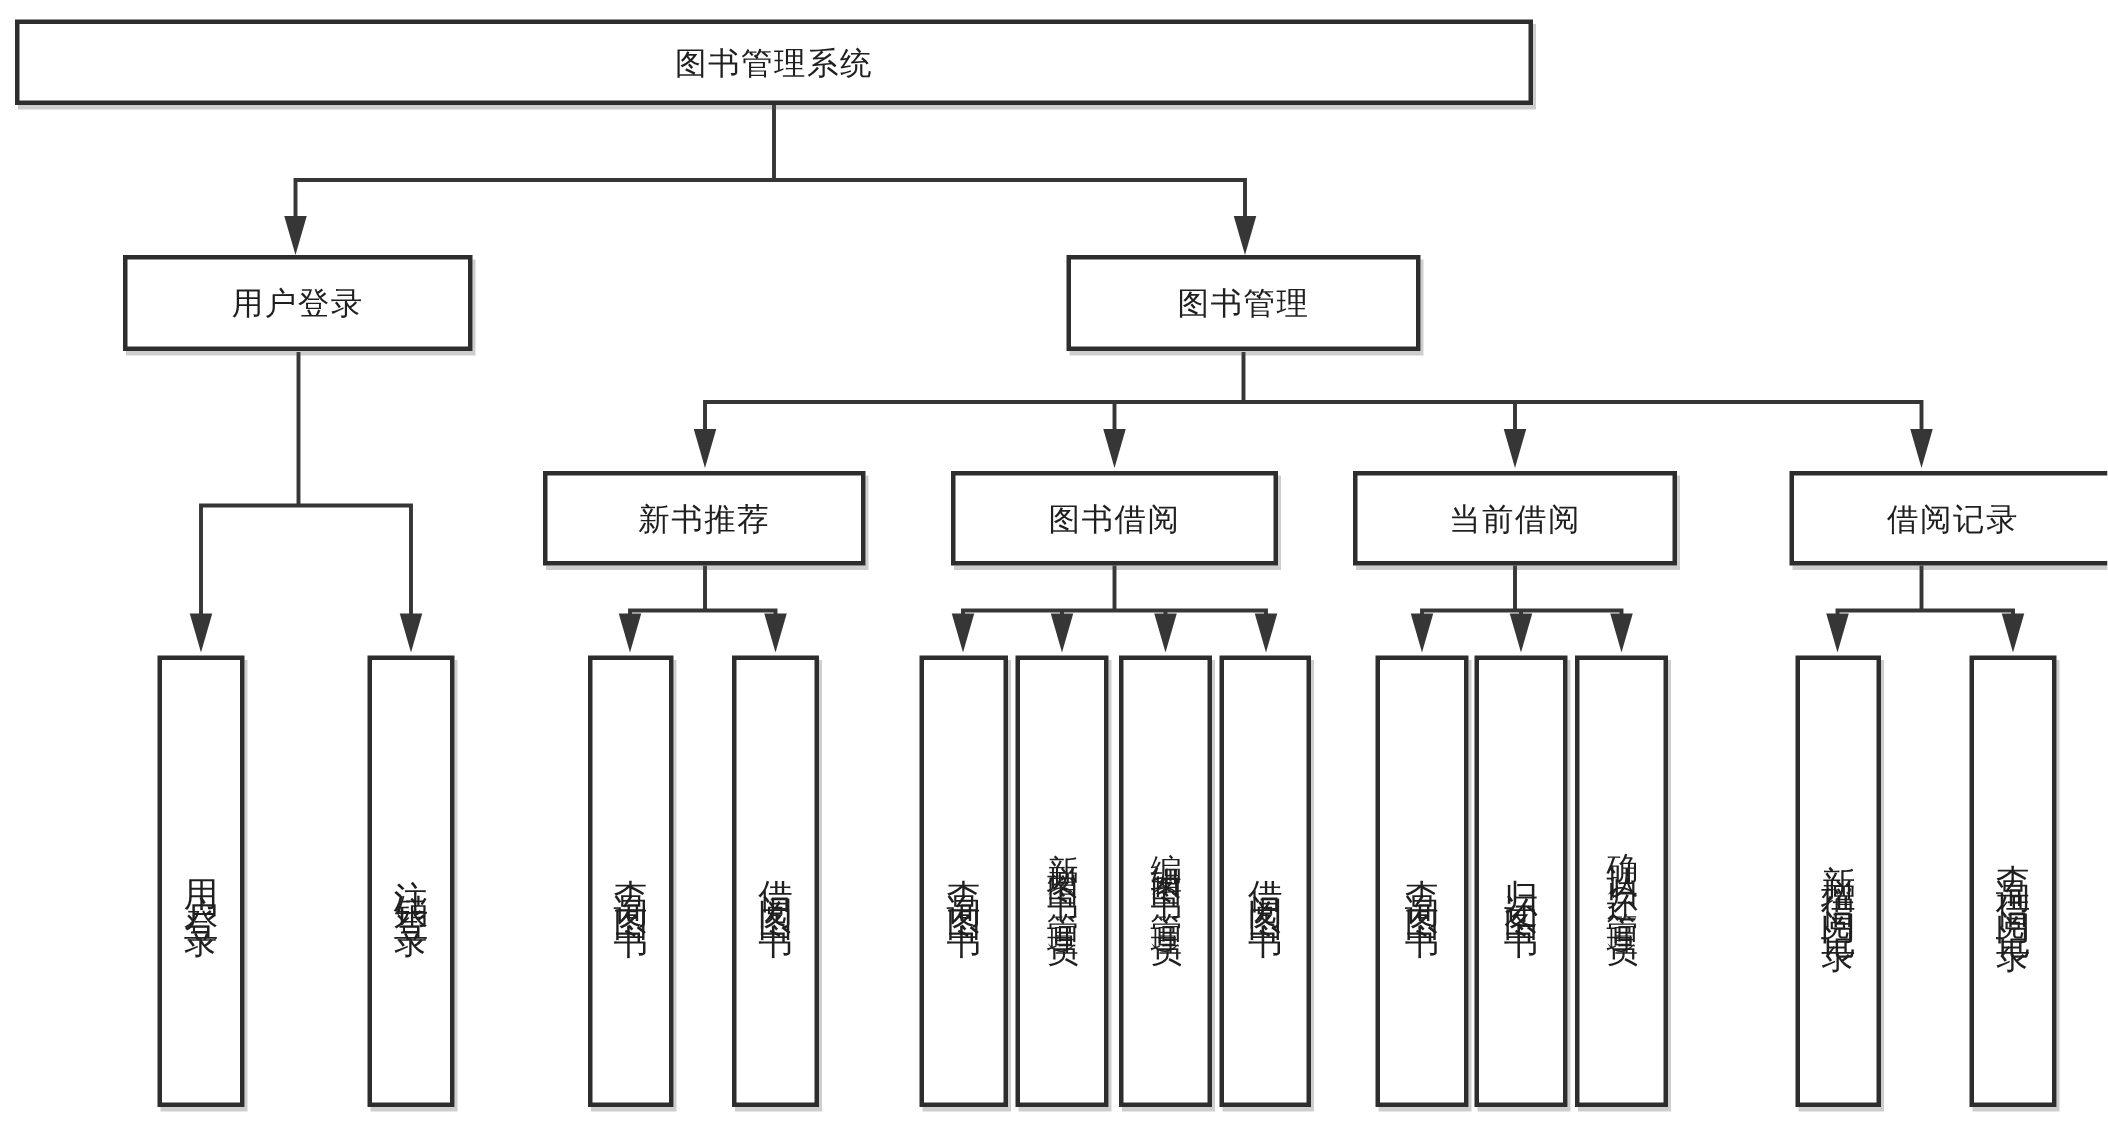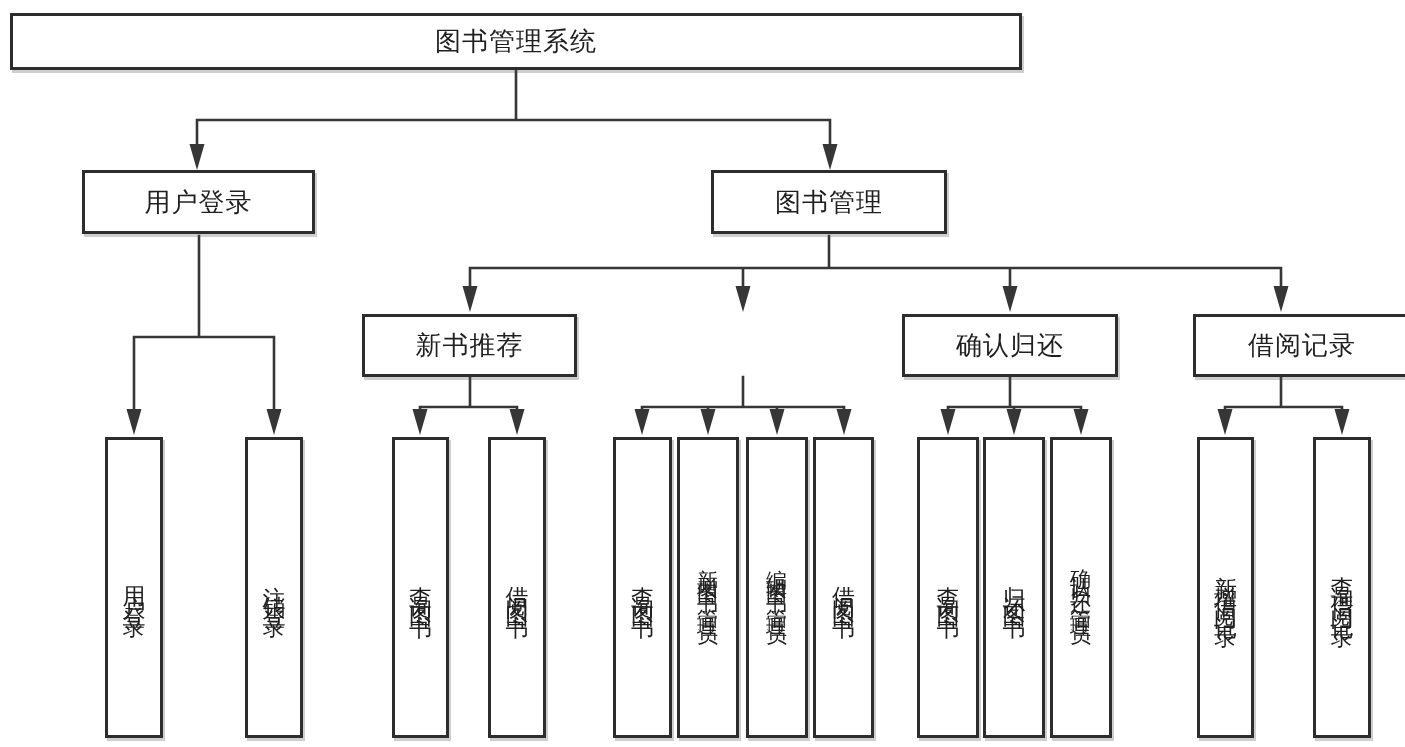--- a/index.html
+++ b/index.html
@@ -22,21 +22,21 @@
   .connectors path{stroke:var(--line-color);stroke-width:2.6;fill:none;stroke-linecap:square;}
   .connectors polygon{fill:var(--line-color);stroke:none;}
   .node{
     position:absolute;
     box-sizing:border-box;
     background:var(--box-fill);
     border:3px solid var(--border-color);
     box-shadow:2px 3px 0 rgba(80,80,80,0.28);
     display:flex;align-items:center;justify-content:center;
   }
-  .hbox{font-size:26px;letter-spacing:1px;white-space:nowrap;}
+  .hbox{font-size:21px;letter-spacing:1px;white-space:nowrap;}
   .vbox span{
     writing-mode:vertical-rl;
     text-orientation:mixed;
     font-size:23px;
     letter-spacing:10px;
     line-height:1;
     white-space:nowrap;
   }
   .vbox.long span{font-size:21px;letter-spacing:8px;}
   .watermark{
@@ -88,21 +88,22 @@
     <polygon points="1217.5,409 1232.5,409 1225,435"></polygon>
     <polygon points="1334.5,409 1349.5,409 1342,435"></polygon>
   </svg>
 
   <div class="node hbox" style="left:10px;top:13px;width:1012px;height:57px;">图书管理系统</div>
 
   <div class="node hbox" style="left:82px;top:170px;width:233px;height:64px;">用户登录</div>
   <div class="node hbox" style="left:362px;top:314px;width:215px;height:63px;">新书推荐</div>
 
   <div class="node hbox" style="left:711px;top:170px;width:236px;height:64px;">图书管理</div>
-  <div class="node hbox" style="left:902px;top:314px;width:216px;height:63px;">确认归还</div>
+  <div class="node hbox" style="left:634px;top:314px;width:218px;height:63px;">图书借阅</div>
+  <div class="node hbox" style="left:902px;top:314px;width:216px;height:63px;">当前借阅</div>
   <div class="node hbox" style="left:1193px;top:314px;width:218px;height:63px;">借阅记录</div>
 
   <div class="node vbox" style="left:105px;top:437px;width:58px;height:301px;">
     <span>用户登录</span>
   </div>
   <div class="node vbox" style="left:245px;top:437px;width:58px;height:301px;">
     <span>注销登录</span>
   </div>
 
   <div class="node vbox" style="left:392px;top:437px;width:57px;height:301px;">

